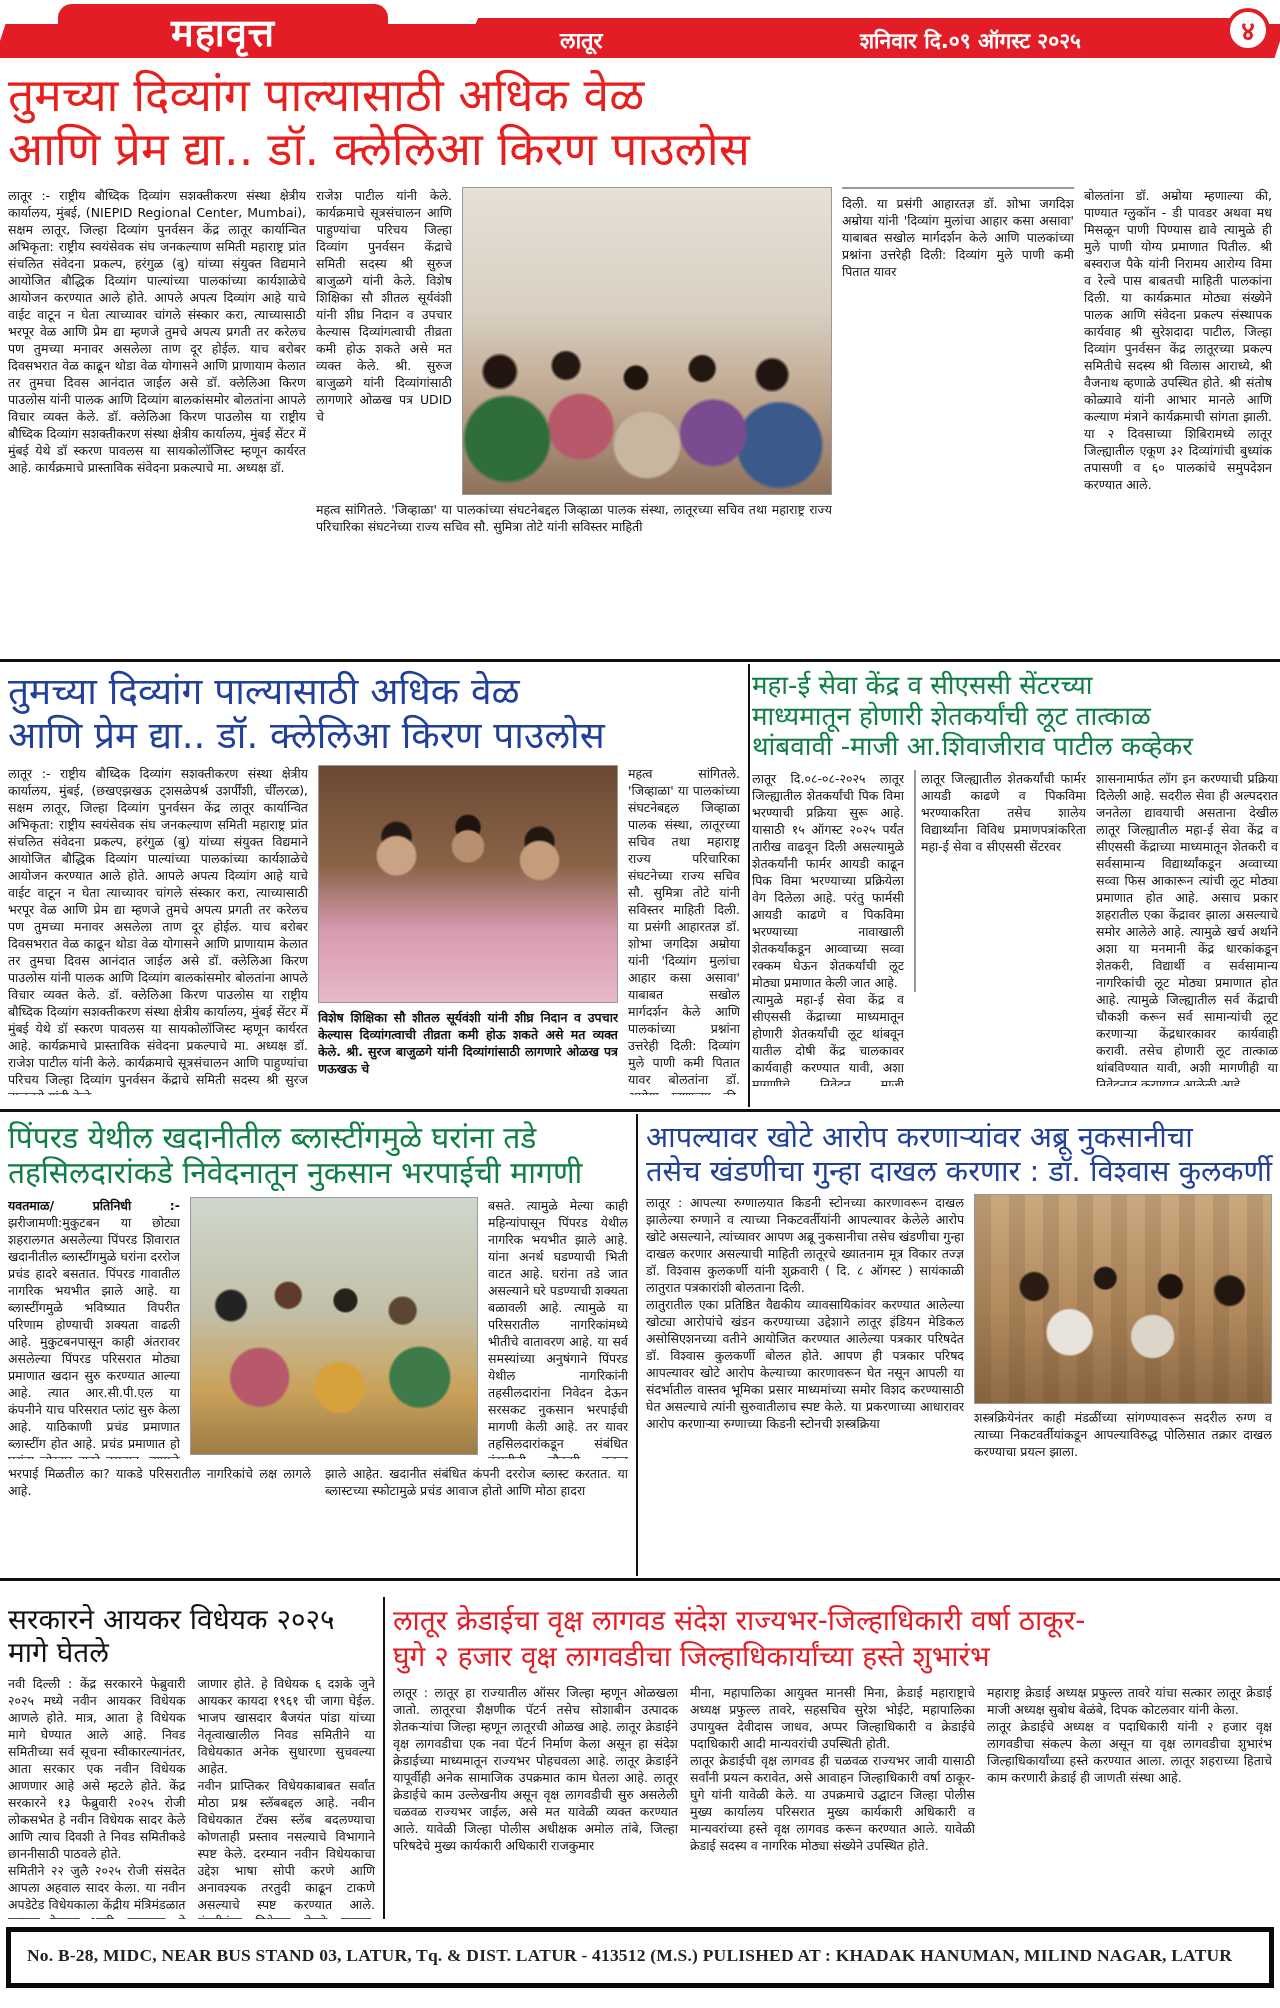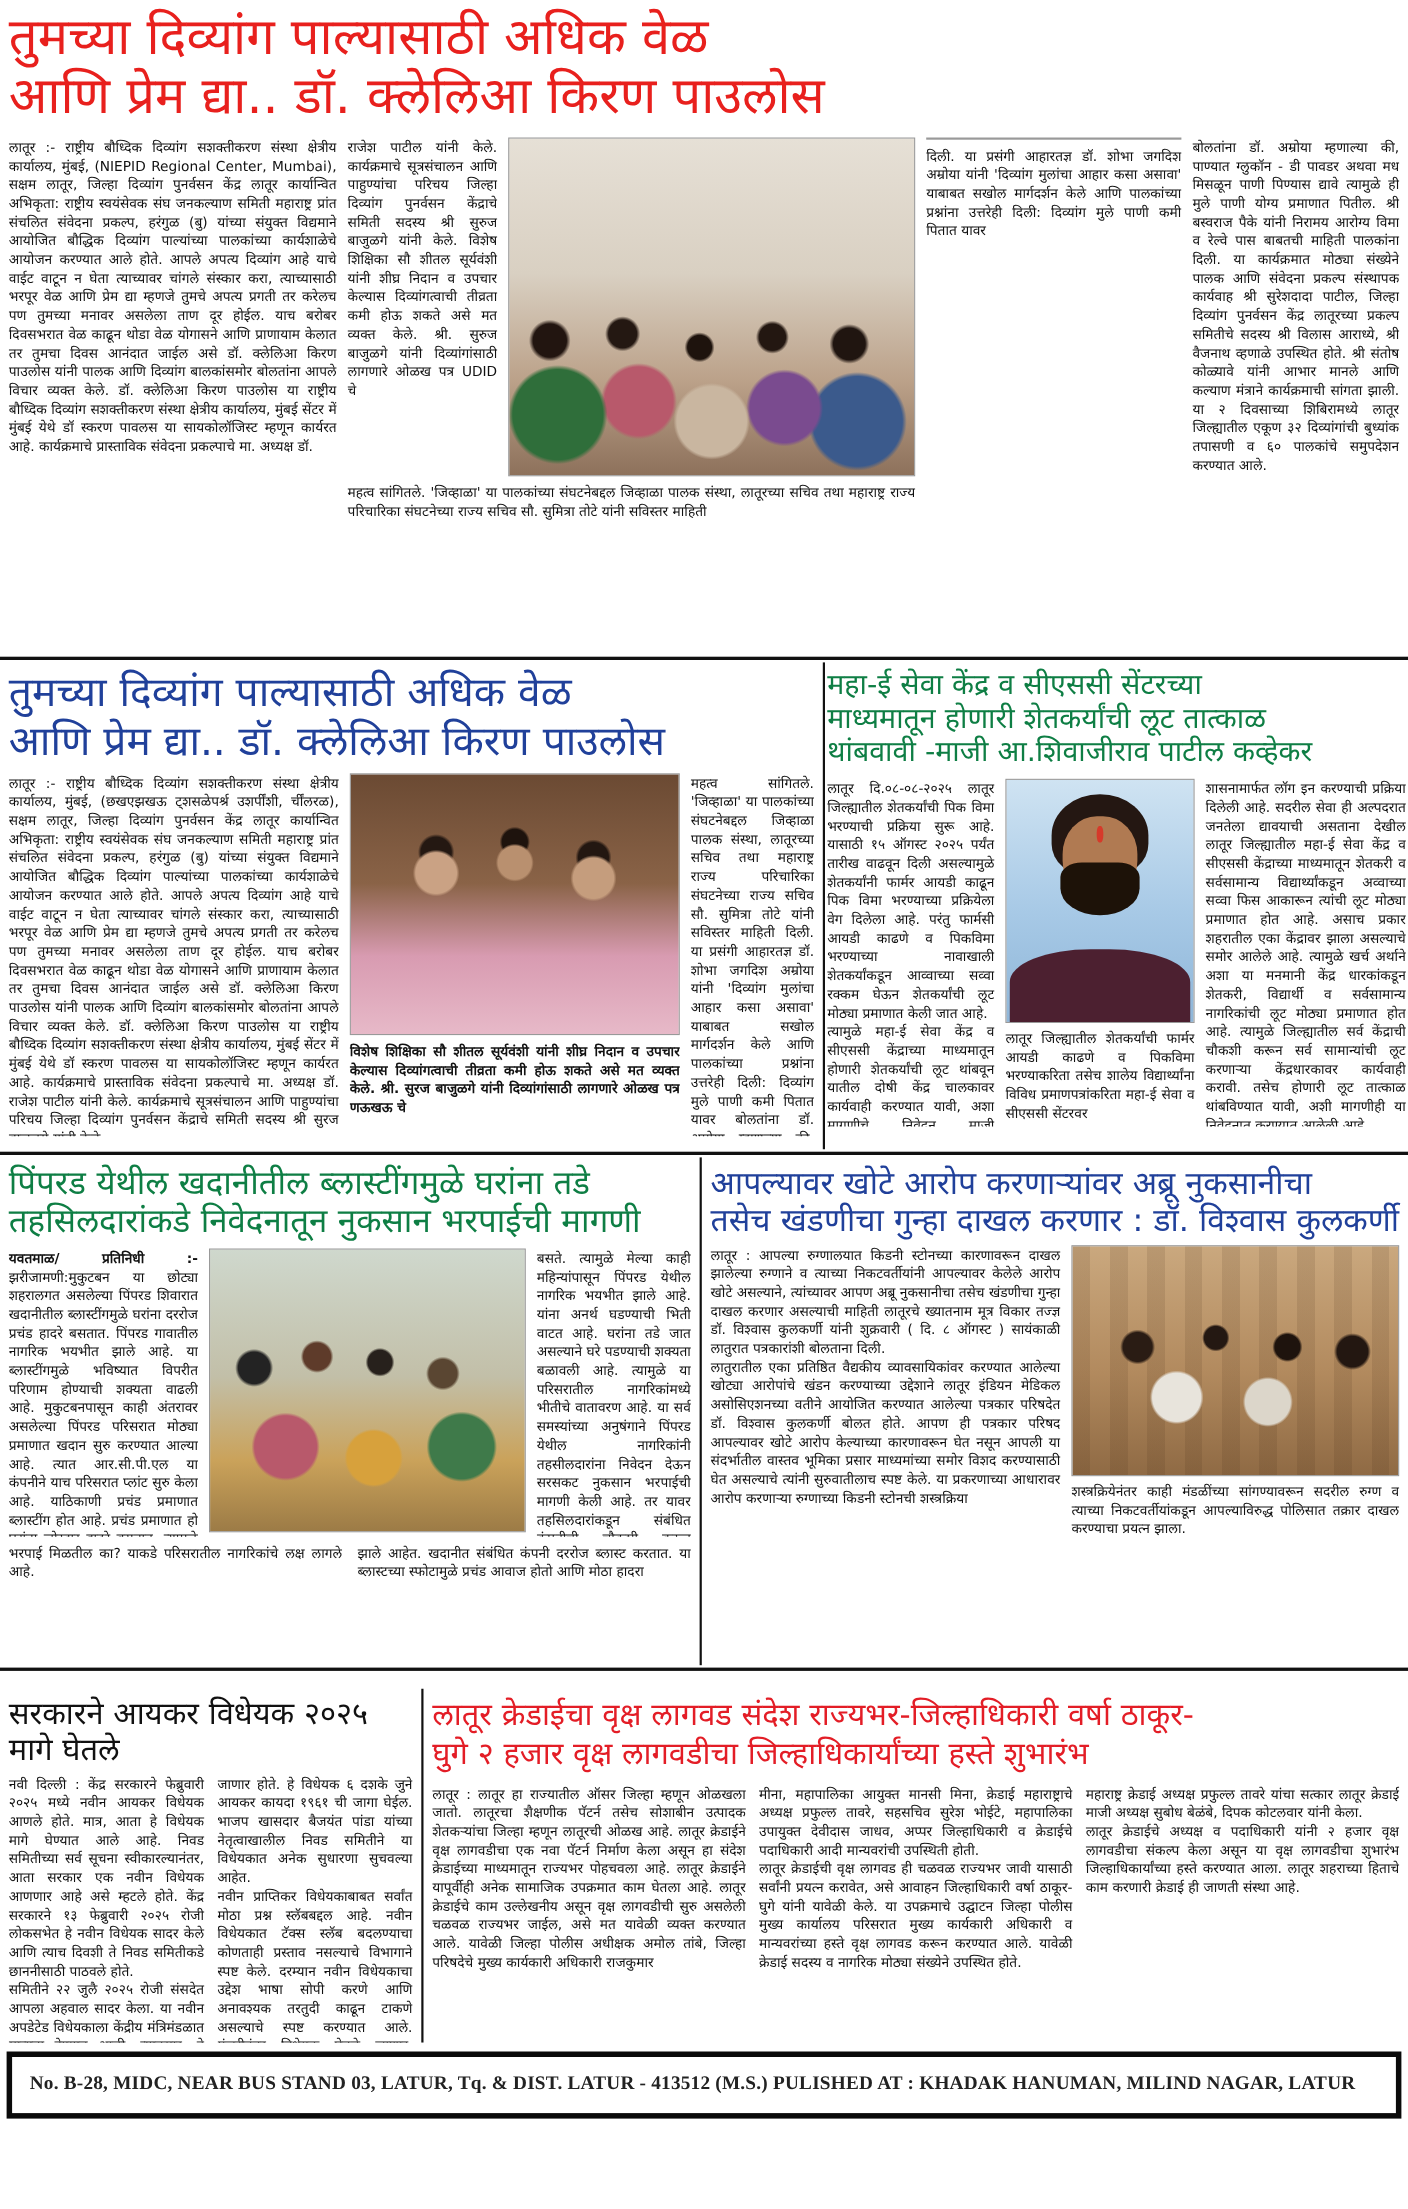--- a/index.html
+++ b/index.html
@@ -102,21 +102,21 @@
   .s2L .hl { font-size:37px; margin-bottom:8px; }
   .s2Lbody { display:flex; gap:10px; height:330px; }
   .s2Lc1 { width:300px; }
   .s2Lmid { width:300px; display:flex; flex-direction:column; gap:6px; }
   .s2Lmid .photo { height:238px; }
   .s2Lc3 { flex:1; }
   .s2R { flex:1; padding:6px 2px 0; }
   .s2R .hl { font-size:26px; margin-bottom:8px; }
   .s2Rbody { display:flex; gap:10px; height:316px; }
   .s2Rc1 { width:152px; }
-  .s2Rmid { width:172px; display:flex; flex-direction:column; gap:5px; }
+  .s2Rmid { width:172px; display:flex; flex-direction:row; gap:5px; }
   .s2Rmid .photo { height:222px; }
   .s2Rc3 { flex:1; }
 
   
   .s3 { height:462px; display:flex; overflow:hidden; }
   .s3L { width:638px; border-right:2px solid #111; padding:6px 8px 0; }
   .s3L .hl { font-size:30px; margin-bottom:6px; }
   .s3R { flex:1; padding:6px 8px 0; }
   .s3R .hl { font-size:29px; margin-bottom:6px; }
   .s3row { display:flex; gap:10px; height:262px; }
@@ -142,20 +142,30 @@
 
   
   .footer { margin:8px 6px 0; border:5px solid #0a0a0a; padding:10px 16px 14px; }
   .footer p { font-family:"Liberation Serif", serif; font-weight:700; font-size:17.5px; line-height:1.55; letter-spacing:.2px; color:#222; }
 </style>
 </head>
 <body>
 
 <div class="page">
 
+  <header class="masthead">
+    <div class="mast-band"></div>
+    <div class="mast-band2"></div>
+    <div class="mast-logo">
+      <span>महावृत्त</span>
+    </div>
+    <div class="mast-city">लातूर</div>
+    <div class="mast-date">शनिवार दि.०९ ऑगस्ट २०२५</div>
+    <div class="mast-page">४</div>
+  </header>
 
   <section class="s1">
     <h1 class="hl hl-red">
       <span>तुमच्या दिव्यांग पाल्यासाठी अधिक वेळ</span><br>
       <span>आणि प्रेम द्या.. डॉ. क्लेलिआ किरण पाउलोस</span>
     </h1>
     <div class="s1body">
       <div class="s1c1 body-t">लातूर :- राष्ट्रीय बौध्दिक दिव्यांग सशक्तीकरण संस्था क्षेत्रीय कार्यालय, मुंबई, (NIEPID Regional Center, Mumbai), सक्षम लातूर, जिल्हा दिव्यांग पुनर्वसन केंद्र लातूर कार्यान्वित अभिकृता: राष्ट्रीय स्वयंसेवक संघ जनकल्याण समिती महाराष्ट्र प्रांत संचलित संवेदना प्रकल्प, हरंगुळ (बु) यांच्या संयुक्त विद्यमाने आयोजित बौद्धिक दिव्यांग पाल्यांच्या पालकांच्या कार्यशाळेचे आयोजन करण्यात आले होते. आपले अपत्य दिव्यांग आहे याचे वाईट वाटून न घेता त्याच्यावर चांगले संस्कार करा, त्याच्यासाठी भरपूर वेळ आणि प्रेम द्या म्हणजे तुमचे अपत्य प्रगती तर करेलच पण तुमच्या मनावर असलेला ताण दूर होईल. याच बरोबर दिवसभरात वेळ काढून थोडा वेळ योगासने आणि प्राणायाम केलात तर तुमचा दिवस आनंदात जाईल असे डॉ. क्लेलिआ किरण पाउलोस यांनी पालक आणि दिव्यांग बालकांसमोर बोलतांना आपले विचार व्यक्त केले. डॉ. क्लेलिआ किरण पाउलोस या राष्ट्रीय बौध्दिक दिव्यांग सशक्तीकरण संस्था क्षेत्रीय कार्यालय, मुंबई सेंटर में मुंबई येथे डॉ स्करण पावलस या सायकोलॉजिस्ट म्हणून कार्यरत आहे. कार्यक्रमाचे प्रास्ताविक संवेदना प्रकल्पाचे मा. अध्यक्ष डॉ.</div>
       <div class="s1mid">
         <div class="s1midrow">

